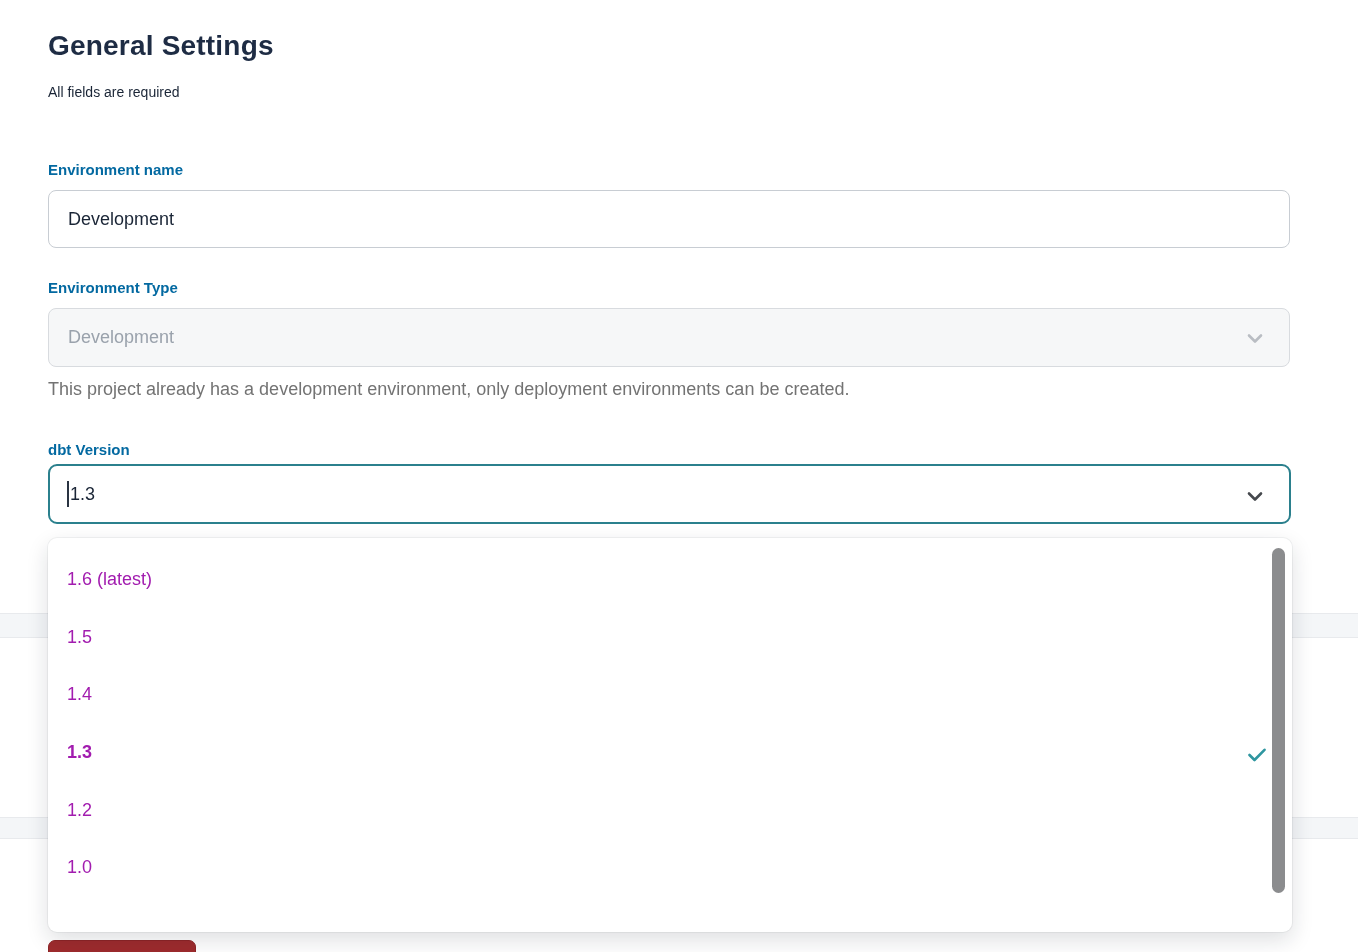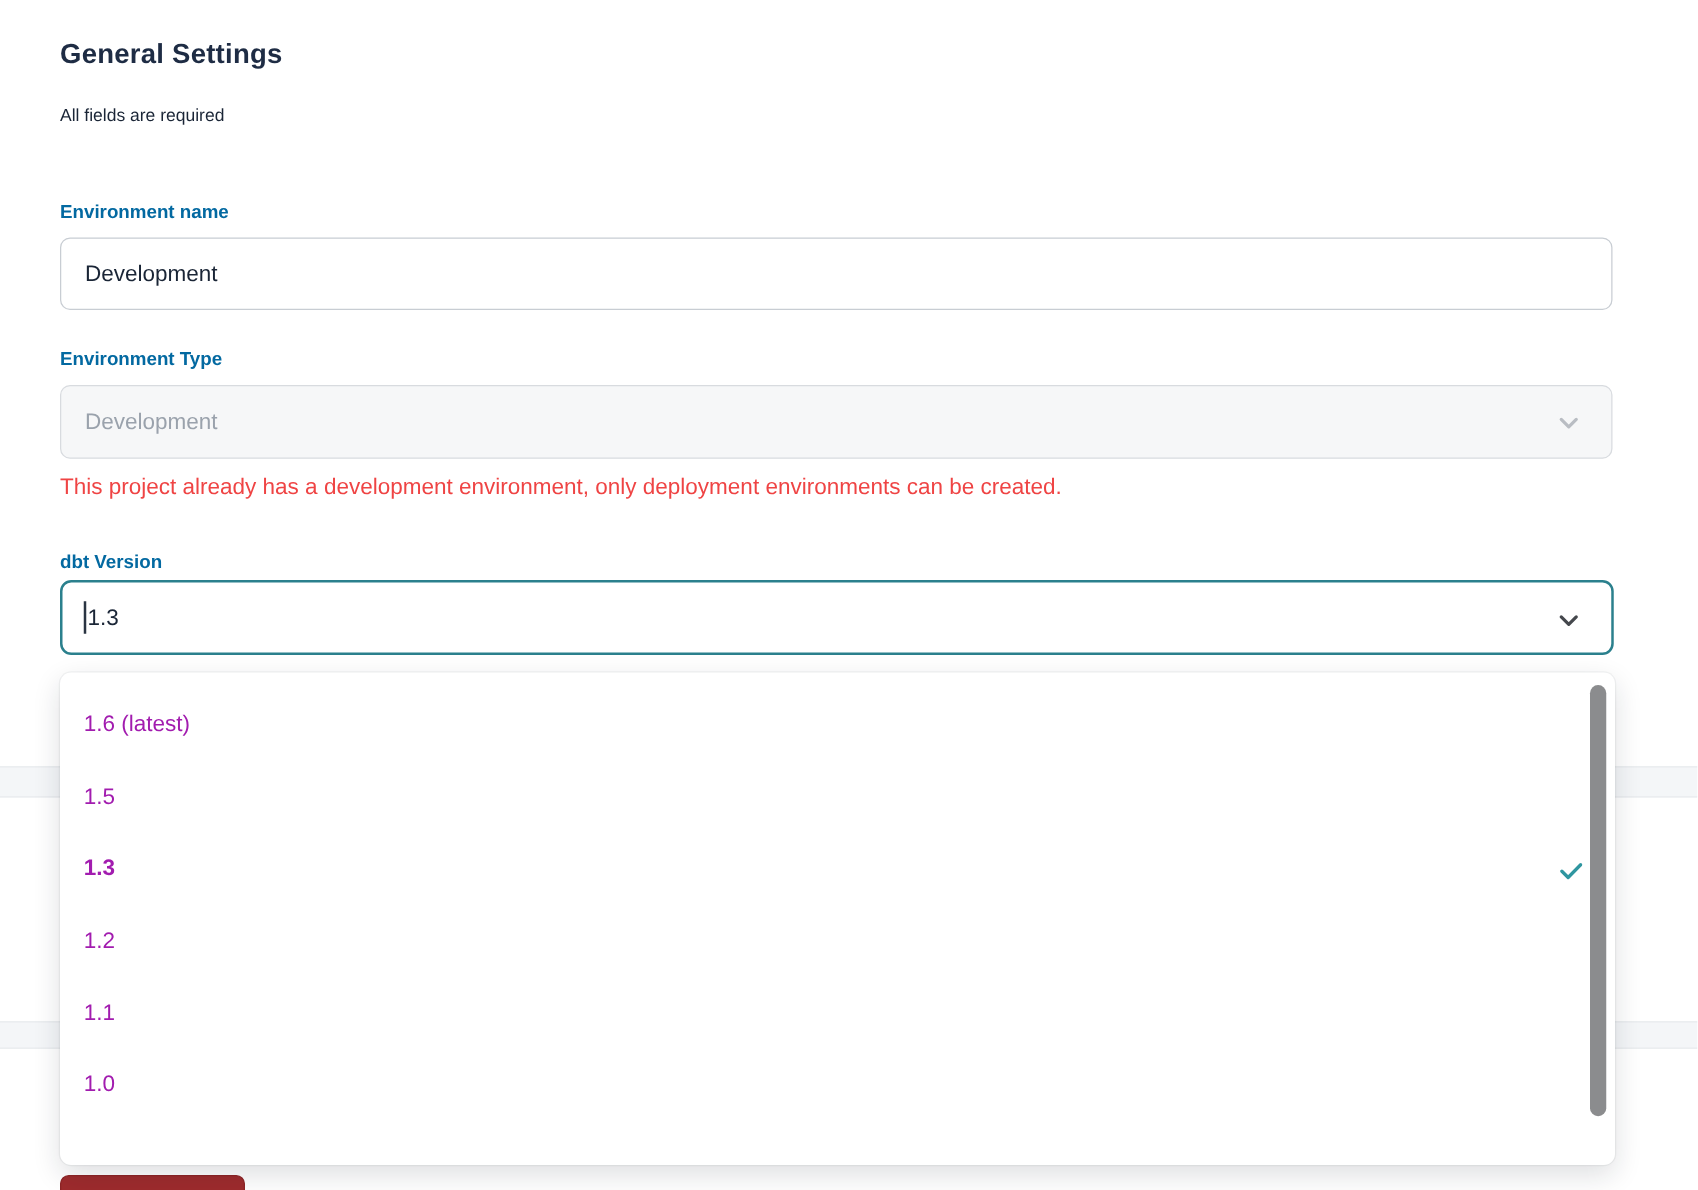--- a/index.html
+++ b/index.html
@@ -27,21 +27,21 @@
   
   .danger-btn {
     left: 48px; top: 940px; width: 148px; height: 44px;
     background: #9e2b2d;
     border: 1px solid #8d2426;
     border-radius: 7px;
   }
 
   .page-title {
     left: 48px; top: 30px;
-    font-size: 22px; font-weight: 700;
+    font-size: 28px; font-weight: 700;
     color: #1e2c44;
     letter-spacing: 0.2px;
   }
   .page-subtitle {
     left: 48px; top: 84px;
     font-size: 14px;
     color: #1a2536;
   }
 
   .field-label {
@@ -74,21 +74,21 @@
     display: flex; align-items: center;
     padding: 0 19px;
     font-size: 18px;
     color: #9aa2ac;
   }
   .select-disabled .chev { position: absolute; right: 22px; top: 17px; }
 
   .help-text {
     left: 48px; top: 379px; width: 1260px;
     font-size: 18px;
-    color: #ef4444;
+    color: #737373;
   }
 
   .combobox {
     left: 48px; top: 464px; width: 1243px; height: 60px;
     background: #ffffff;
     border: 2px solid #2b808d;
     border-radius: 9px;
     display: flex; align-items: center;
     padding: 0 17px;
     font-size: 18px;
@@ -166,25 +166,25 @@
   <span class="chev">
     <svg width="24" height="24" viewBox="0 0 24 24" fill="none">
       <polyline points="6,9.5 12,15.5 18,9.5" stroke="#45484d" stroke-width="2.6" stroke-linecap="round" stroke-linejoin="round"></polyline>
     </svg>
   </span>
 </div>
 
 <div class="abs dropdown" role="listbox">
   <div class="dd-option" role="option">1.6 (latest)</div>
   <div class="dd-option" role="option">1.5</div>
+  <div class="dd-option" role="option">1.4</div>
   <div class="dd-option selected" role="option" aria-selected="true">
     <span>1.3</span>
     <span class="check-icon">
       <svg width="18" height="14" viewBox="0 0 18 14" fill="none">
         <polyline points="1.5,7 6.5,12 16.5,1.8" stroke="#2f96a0" stroke-width="2.6" stroke-linecap="round" stroke-linejoin="round"></polyline>
       </svg>
     </span>
   </div>
   <div class="dd-option" role="option">1.2</div>
-  <div class="dd-option" role="option">1.1</div>
   <div class="dd-option" role="option">1.0</div>
 </div>
 <div class="dd-scrollbar"></div>
 
 </body></html>

